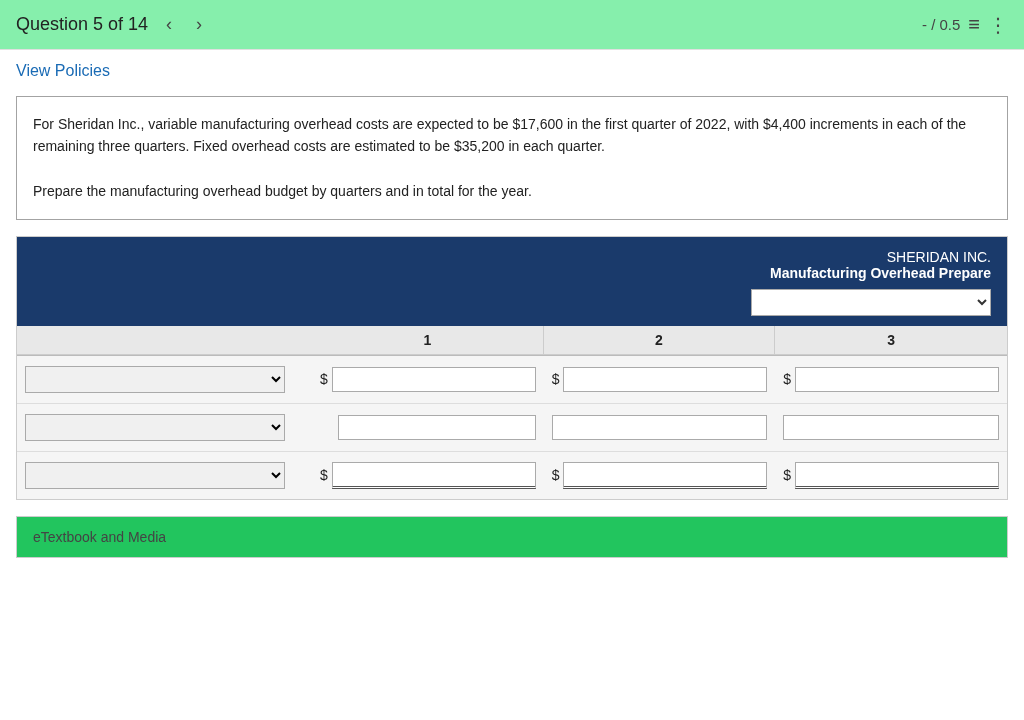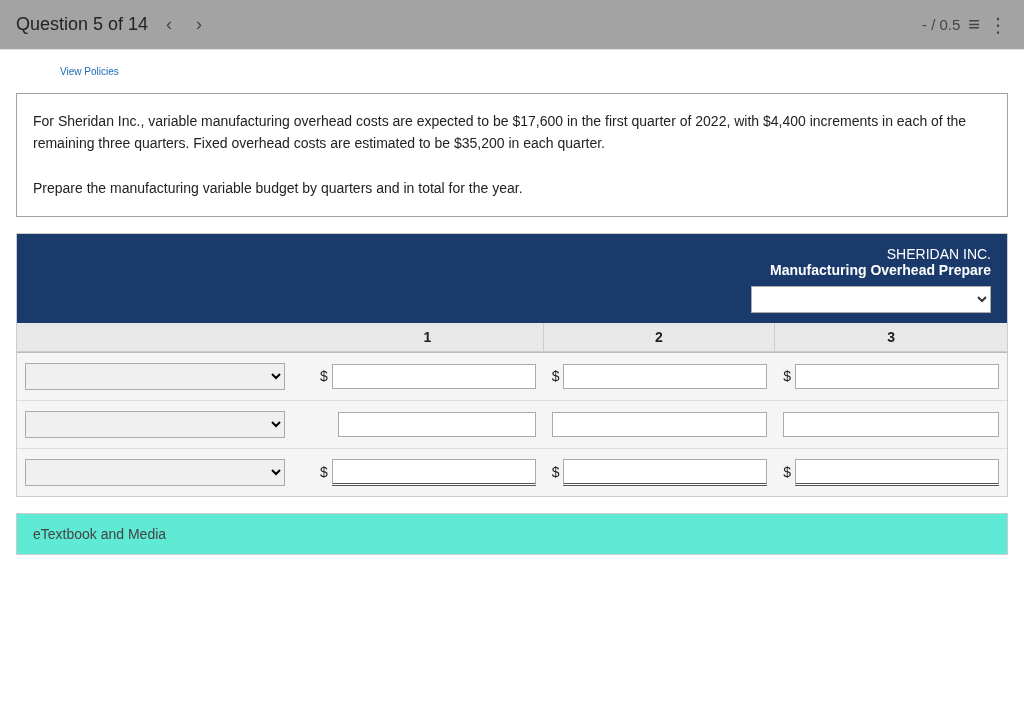--- a/index.html
+++ b/index.html
@@ -4,21 +4,21 @@
   <style>
     * { box-sizing: border-box; margin: 0; padding: 0; }
     body { font-family: Arial, sans-serif; font-size: 14px; background: #fff; color: #222; }
 
     .top-bar {
       display: flex;
       align-items: center;
       justify-content: space-between;
       padding: 12px 16px;
       border-bottom: 1px solid #e0e0e0;
-      background: #a3a3a3;
+      background: #86efac;
     }
     .top-bar-left {
       display: flex;
       align-items: center;
       gap: 12px;
     }
     .question-label {
       font-size: 18px;
       font-weight: 400;
       color: #222;
@@ -45,26 +45,25 @@
       font-size: 20px;
       color: #444;
     }
 
     .content-area {
       padding: 12px 16px;
     }
 
     .view-policies {
       color: #1a6bb5;
-      font-size: 10px;
+      font-size: 16px;
       text-decoration: none;
       cursor: pointer;
       display: inline-block;
       margin-bottom: 16px;
-      margin-left: 44px;
     }
 
     .current-attempt {
       font-weight: bold;
       font-size: 14px;
       margin-bottom: 14px;
     }
 
     .problem-text {
       border: 1px solid #a3a3a3;
@@ -157,21 +156,21 @@
     .row-input.double-underline,
     .row-input-no-dollar.double-underline {
       border-bottom: 3px double #555;
     }
 
     .etextbook-bar {
       border: 1px solid #ccc;
       padding: 12px 16px;
       font-size: 14px;
       color: #444;
-      background: #5eead4;
+      background: #22c55e;
     }
   </style>
 </head>
 <body>
 
 <div class="top-bar">
   <div class="top-bar-left">
     <span class="question-label">Question 5 of 14</span>
     <button class="nav-btn">‹</button>
     <button class="nav-btn">›</button>
@@ -184,21 +183,21 @@
 </div>
 
 <div class="content-area">
 
   <a class="view-policies">View Policies</a>
 
 
   <div class="problem-text">
     <p>For Sheridan Inc., variable manufacturing overhead costs are expected to be $17,600 in the first quarter of 2022, with $4,400 increments in each of the remaining three quarters. Fixed overhead costs are estimated to be $35,200 in each quarter.</p>
     <br>
-    <p>Prepare the manufacturing variable budget by quarters and in total for the year.</p>
+    <p>Prepare the manufacturing overhead budget by quarters and in total for the year.</p>
   </div>
 
   
   <div class="budget-table-wrapper">
 
     <div class="budget-header">
       <div class="budget-header-inner">
         <div class="company-name">
           <span>SHERIDAN </span><span style="font-weight:normal;">INC.</span>
         </div>

